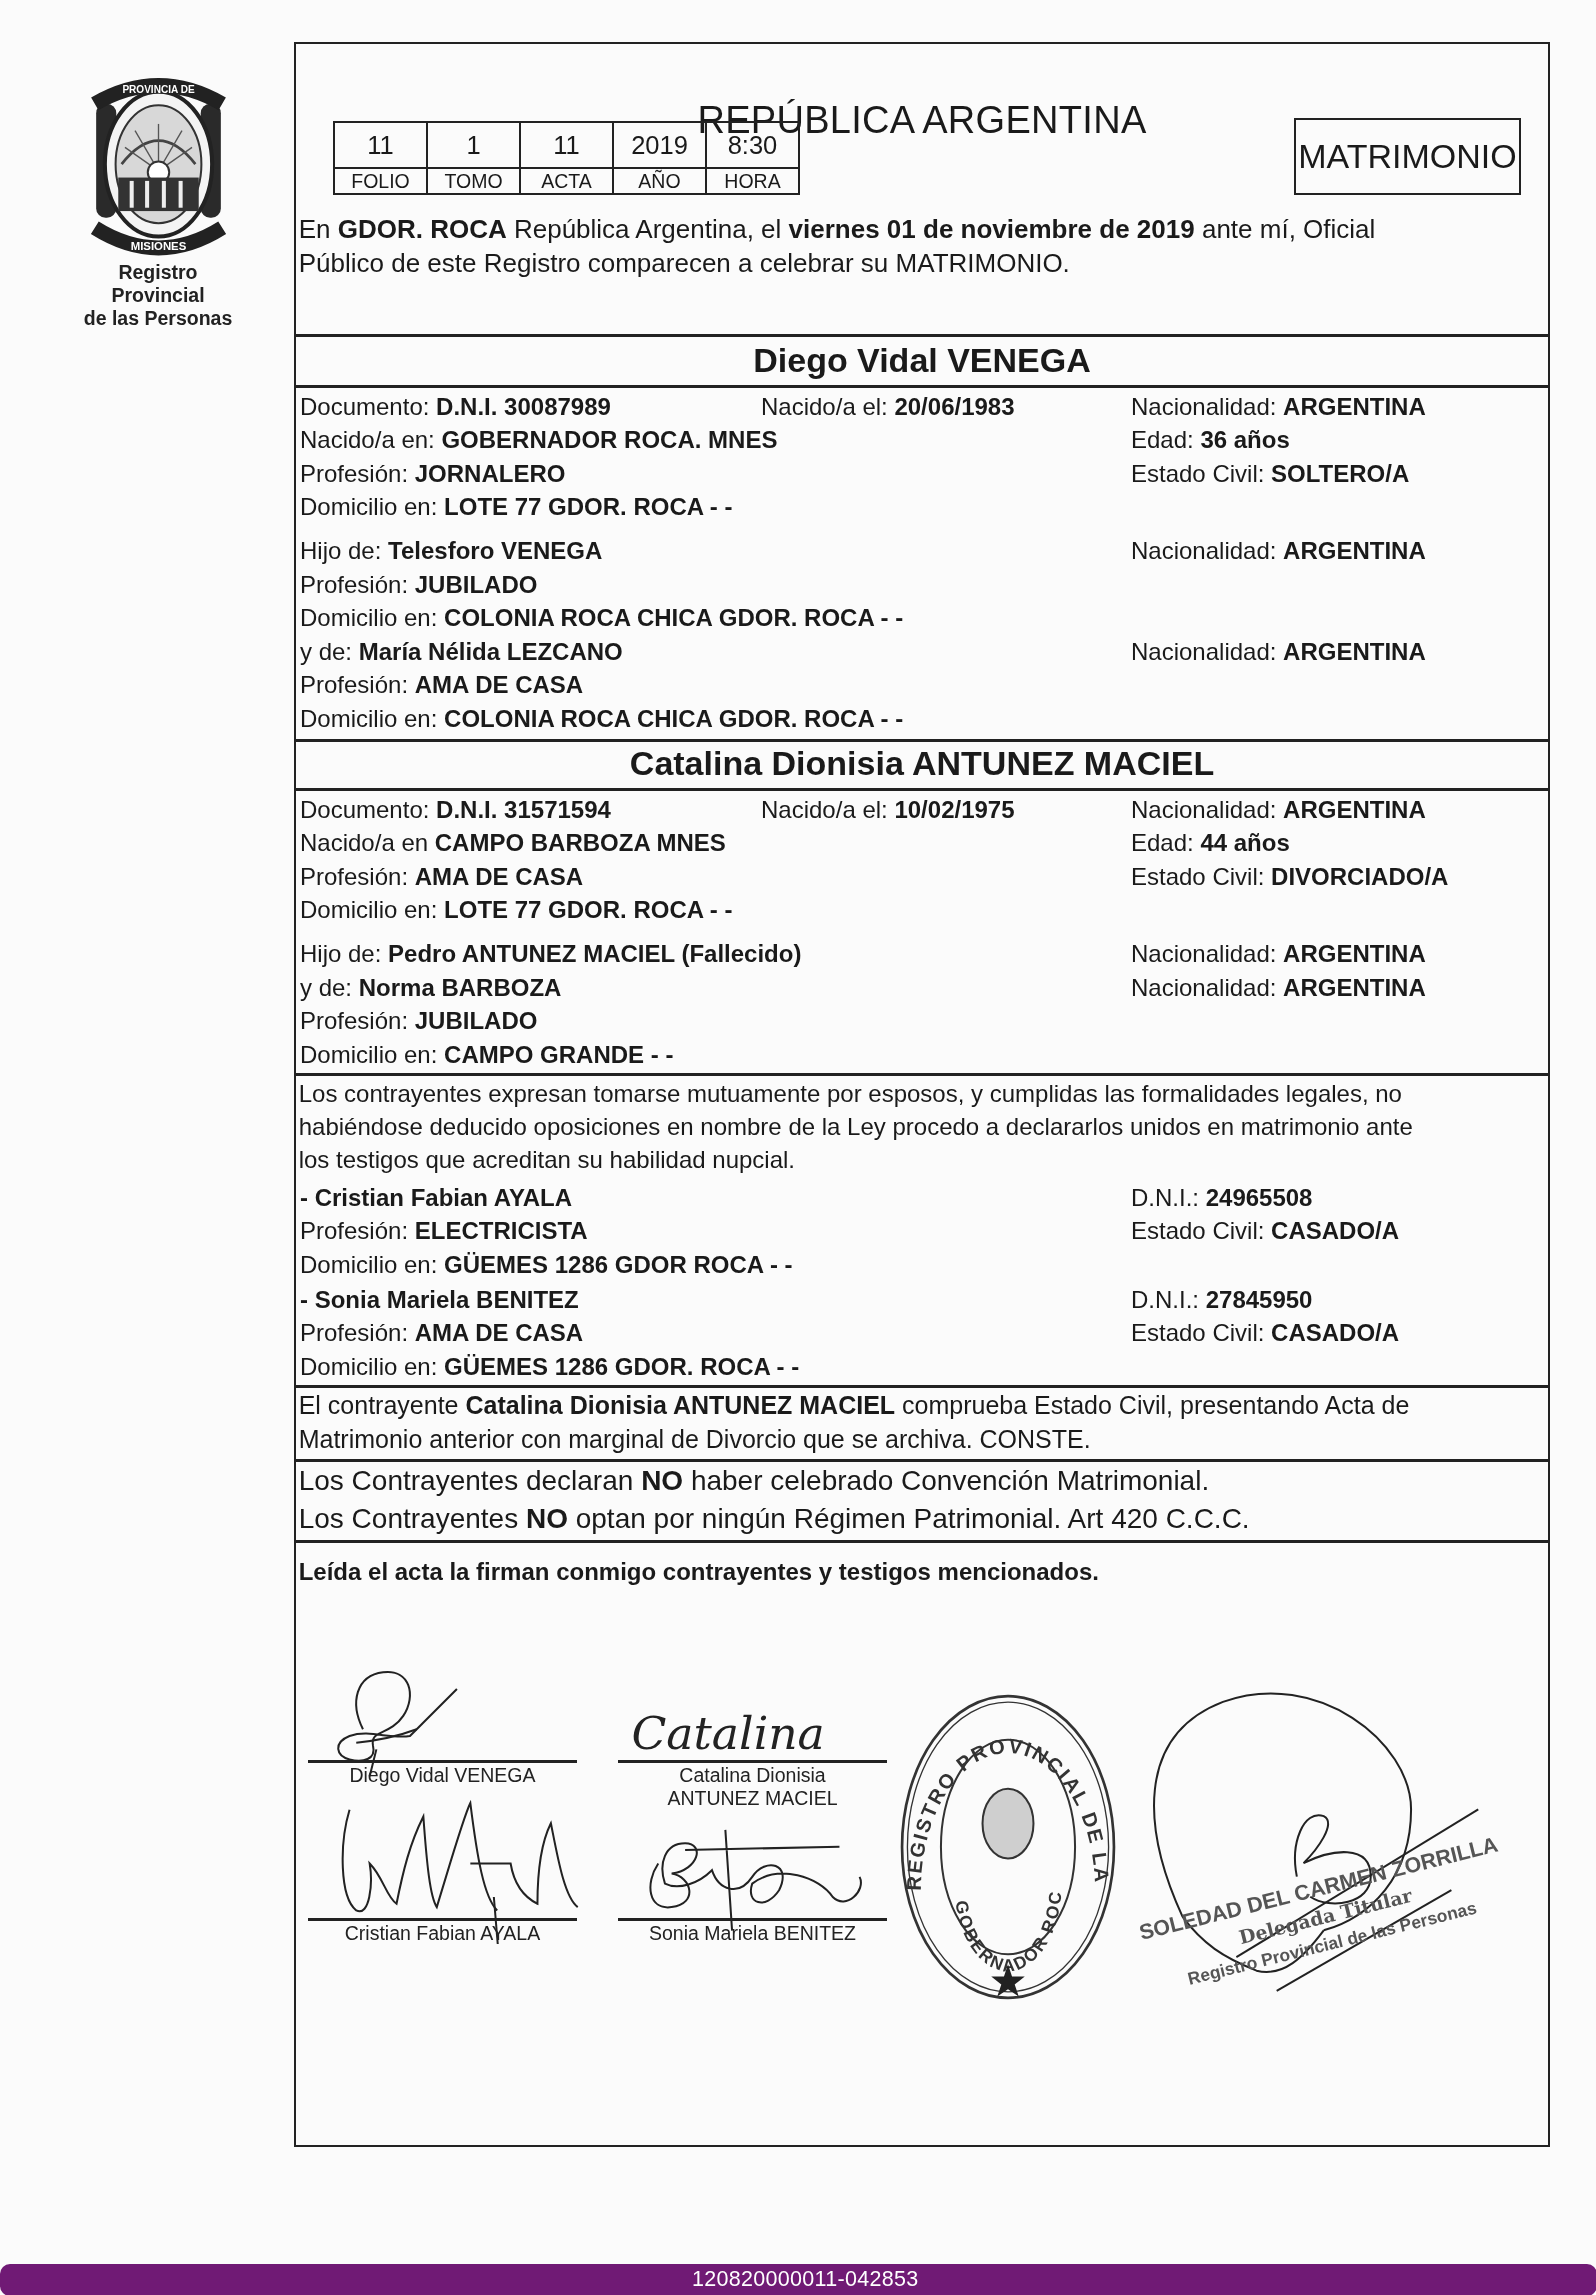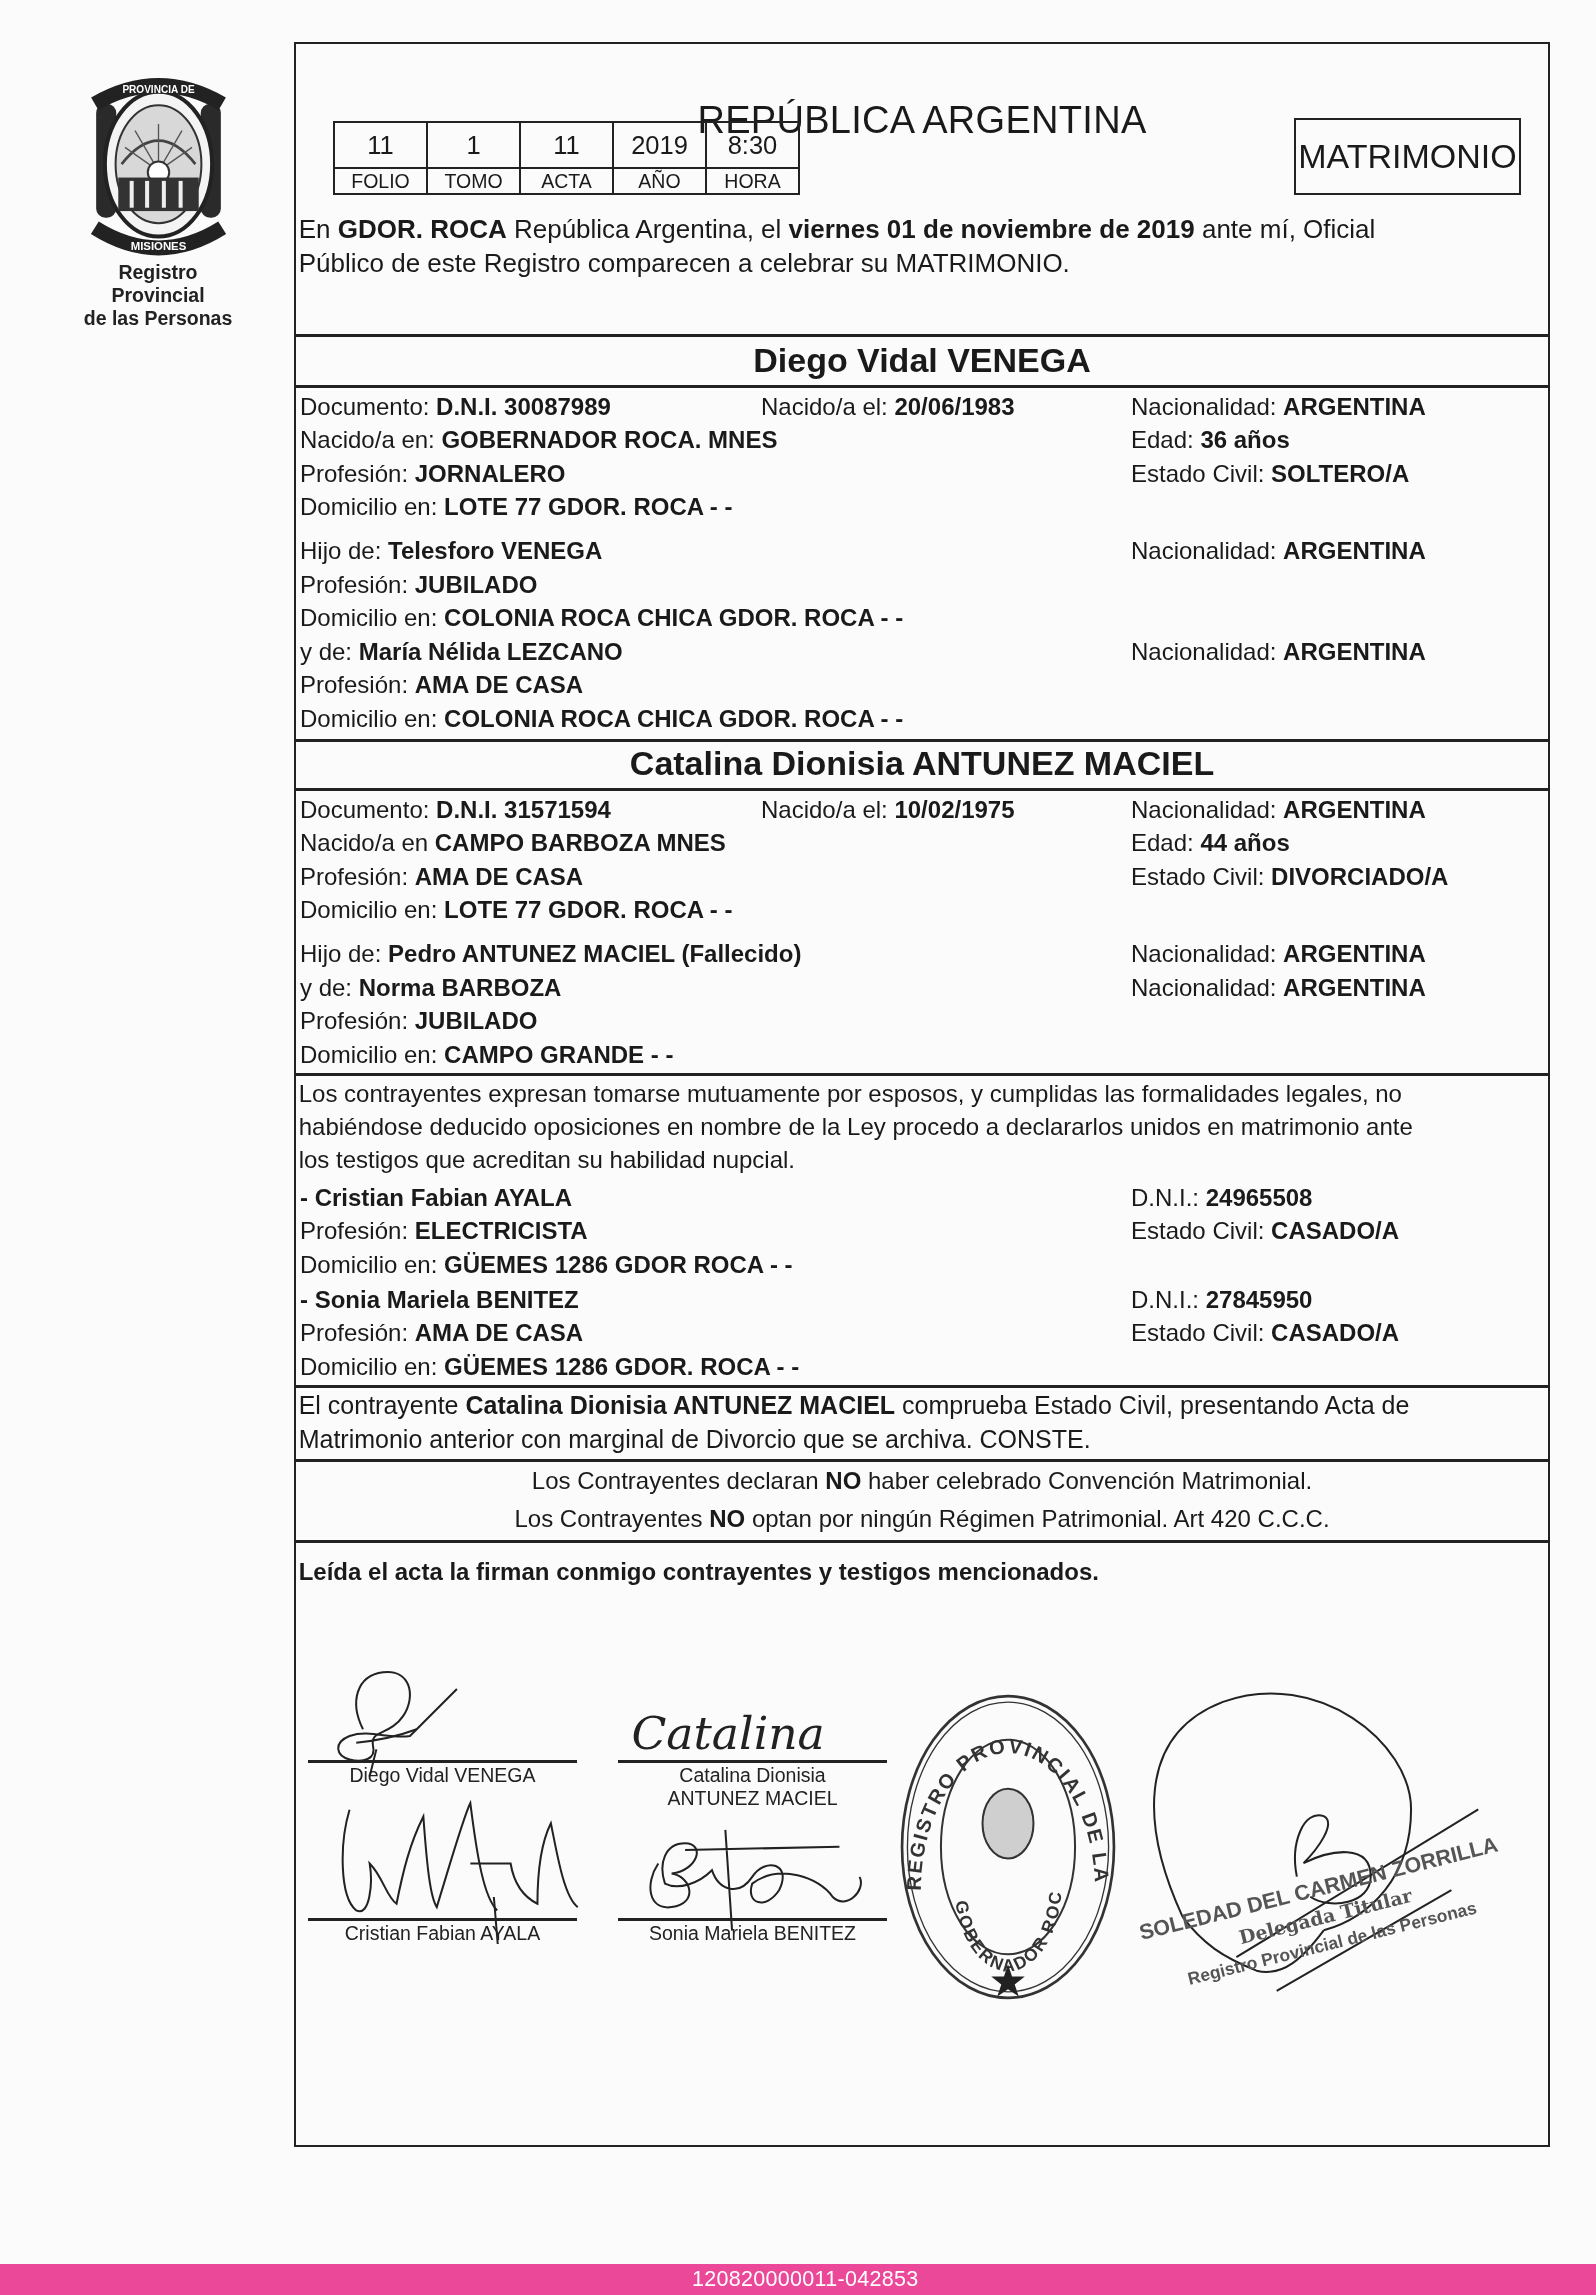--- a/index.html
+++ b/index.html
@@ -25,21 +25,21 @@
   .para { position:absolute; left:2.7px; right:2.7px; font-size:26px; line-height:34px; }
   .para b { font-weight:bold; }
   .name { position:absolute; left:0; right:0; text-align:center; font-weight:bold; font-size:34px; }
   .row { position:absolute; left:4px; right:4px; height:34px; font-size:24px; line-height:34px; white-space:nowrap; }
   .row .c1 { position:absolute; left:0; }
   .row .c2 { position:absolute; left:461px; }
   .row .c3 { position:absolute; left:831px; }
   .row b { font-weight:bold; }
   .sig-line { position:absolute; height:0; border-top:3.4px solid #222; }
   .sig-label { position:absolute; font-size:19.5px; line-height:23px; text-align:center; color:#222; }
-  #footer { left:0; top:2264px; width:1597px; height:32px; background:#ec4899; color:#fff; }
+  #footer { left:0; top:2264px; width:1597px; height:32px; background:#701a75; color:#fff;border-radius:10px; }
   #footer span { position:absolute; left:692px; top:2.7px; font-size:21.5px; letter-spacing:0.3px; }
 </style>
 </head>
 <body>
 
 <div id="logo" class="abs">
   <svg width="141" height="181" viewBox="0 0 210 270">
     <rect x="12" y="40" width="30" height="170" rx="14" fill="#2a2a2a"></rect>
     <rect x="168" y="40" width="30" height="170" rx="14" fill="#2a2a2a"></rect>
     <ellipse cx="105" cy="130" rx="80" ry="108" fill="#f4f4f4" stroke="#222" stroke-width="6"></ellipse>
@@ -218,21 +218,21 @@
 
   <div class="hline" style="top:1341px;"></div>
 
   <div class="para" style="top:1344px; font-size:25px; line-height:34px;">
     <div><span>El contrayente </span><b>Catalina Dionisia ANTUNEZ MACIEL</b><span> comprueba Estado Civil, presentando Acta de</span></div>
     <div>Matrimonio anterior con marginal de Divorcio que se archiva. CONSTE.</div>
   </div>
 
   <div class="hline" style="top:1415px;"></div>
 
-  <div class="para" style="top:1418px; font-size:24px; line-height:38px;text-align:center;">
+  <div class="para" style="top:1418px; font-size:28px; line-height:38px;">
     <div><span>Los Contrayentes declaran </span><b>NO</b><span> haber celebrado Convención Matrimonial.</span></div>
     <div><span>Los Contrayentes </span><b>NO</b><span> optan por ningún Régimen Patrimonial. Art 420 C.C.C.</span></div>
   </div>
 
   <div class="hline" style="top:1496px;"></div>
 
   <div class="para" style="top:1511px; font-size:24px;font-weight:bold;">Leída el acta la firman conmigo contrayentes y testigos mencionados.</div>
 
   <svg class="abs" style="left:13.4px; top:1598px;" width="873" height="302" viewBox="0 0 1300 450">
     <g fill="none" stroke="#222" stroke-width="3">

